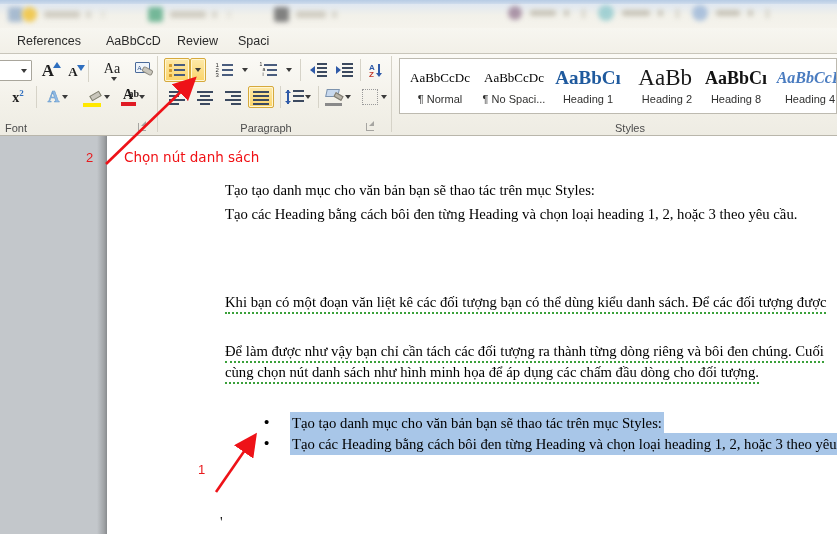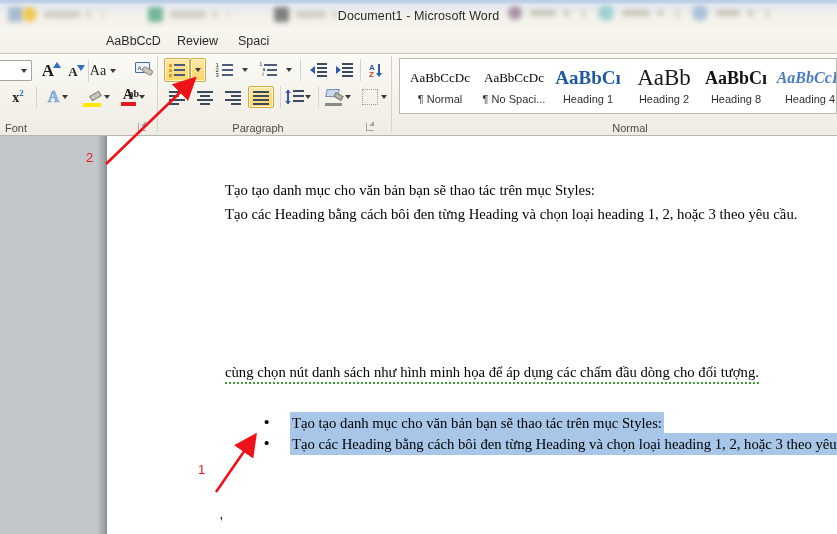--- a/index.html
+++ b/index.html
@@ -164,39 +164,39 @@
     <div class="ln" style="left:22px;width:36px;"></div>
     <div class="cv" style="left:64px;"></div>
     <div class="cv" style="left:80px;width:2px;"></div>
   </div>
   <div class="qat" style="left:274px;width:120px;">
     <div class="sq" style="left:0px;background:#6e6e6e;"></div>
     <div class="ln" style="left:22px;width:30px;"></div>
     <div class="cv" style="left:58px;"></div>
   </div>
 
-  <div id="doc-title">Document1  -  Microsoft Word</div>
 
   <div class="qatr" style="left:508px;width:326px;">
     <div style="position:absolute;left:0;top:2px;width:14px;height:14px;border-radius:50%;background:#9a7e96;"></div>
     <div style="position:absolute;left:22px;top:6px;width:26px;height:6px;background:#bdb8aa;border-radius:2px;"></div>
     <div style="position:absolute;left:56px;top:6px;width:5px;height:6px;background:#bdb8aa;"></div>
     <div style="position:absolute;left:74px;top:5px;width:3px;height:9px;background:#cbc7bb;"></div>
     <div style="position:absolute;left:90px;top:1px;width:16px;height:16px;border-radius:50%;background:#8fc9cd;"></div>
     <div style="position:absolute;left:114px;top:6px;width:28px;height:6px;background:#bdb8aa;border-radius:2px;"></div>
     <div style="position:absolute;left:150px;top:6px;width:5px;height:6px;background:#bdb8aa;"></div>
     <div style="position:absolute;left:168px;top:5px;width:3px;height:9px;background:#cbc7bb;"></div>
     <div style="position:absolute;left:184px;top:1px;width:16px;height:16px;border-radius:50%;background:#9bb6d8;"></div>
     <div style="position:absolute;left:208px;top:6px;width:24px;height:6px;background:#bdb8aa;border-radius:2px;"></div>
     <div style="position:absolute;left:240px;top:6px;width:5px;height:6px;background:#bdb8aa;"></div>
     <div style="position:absolute;left:258px;top:5px;width:3px;height:9px;background:#cbc7bb;"></div>
   </div>
 </div>
 
 <div id="tabrow">
+  <div class="tab" style="left:8px;"><span>References</span></div>
   <div class="tab" style="left:97px;"><span>AaBbCcD</span></div>
   <div class="tab" style="left:168px;"><span>Review</span></div>
   <div class="tab" style="left:229px;"><span>Spaci</span></div>
 </div>
 
 <div id="ribbon">
 
   <div>
     <div class="fontbox" style="left:-30px;top:6px;width:62px;height:21px;"></div>
     <div class="btn" style="left:17px;top:10px;width:14px;height:14px;">
@@ -205,21 +205,21 @@
 
     <div class="btn" style="left:36px;top:6px;width:24px;height:22px;">
       <span style="position:relative;font-family:'Liberation Serif',serif;font-weight:bold;font-size:17px;color:#1d1d1d;">A<i style="position:absolute;right:-7px;top:1px;width:0;height:0;border-left:4px solid transparent;border-right:4px solid transparent;border-bottom:6px solid #2f6fbf;"></i></span>
     </div>
     <div class="btn" style="left:62px;top:8px;width:22px;height:20px;">
       <span style="position:relative;font-family:'Liberation Serif',serif;font-weight:bold;font-size:13px;color:#1d1d1d;">A<i style="position:absolute;right:-7px;top:1px;width:0;height:0;border-left:4px solid transparent;border-right:4px solid transparent;border-top:6px solid #2f6fbf;"></i></span>
     </div>
 
     <div style="position:absolute;left:88px;top:6px;width:1px;height:22px;background:#d6d3c8;"></div>
 
-    <div class="btn" style="left:87px;top:6px;width:32px;height:22px;">
+    <div class="btn" style="left:96px;top:6px;width:32px;height:22px;flex-direction:column;">
       <span style="font-family:'Liberation Serif',serif;font-size:14px;color:#1d1d1d;">Aa</span>
       <span class="caret" style="margin-left:4px;"></span>
     </div>
     <div class="btn" style="left:131px;top:5px;width:26px;height:24px;">
       <span style="position:relative;display:inline-block;width:20px;height:18px;">
         <i style="position:absolute;left:1px;top:0;width:15px;height:11px;border:1.4px solid #4a6a9a;background:#eef4fb;border-radius:1px;"></i>
         <i style="position:absolute;left:3px;top:2px;font-style:normal;font-size:7px;color:#2a4e86;font-family:'Liberation Serif',serif;">A</i>
         <i style="position:absolute;left:8px;top:6px;width:11px;height:6px;background:#c9c6bc;transform:rotate(28deg);border:1px solid #8d8a80;border-radius:2px;"></i>
       </span>
     </div>
@@ -394,84 +394,87 @@
         <i style="position:absolute;left:9px;top:6px;width:9px;height:5px;background:#b9b5aa;border:1px solid #7f7c72;transform:rotate(30deg);"></i>
         <i style="position:absolute;left:0;bottom:0;width:17px;height:3px;background:#8a8a8a;"></i>
       </span>
       <span class="caret" style="margin-left:2px;"></span>
     </div>
     <div class="btn" style="left:360px;top:31px;width:28px;height:24px;">
       <span style="position:relative;display:inline-block;width:16px;height:16px;border:1.5px dotted #9a9a9a;"></span>
       <span class="caret" style="margin-left:3px;"></span>
     </div>
 
-    <div class="grp-label" style="left:212px;width:92px;">Paragraph</div>
+    <div class="grp-label" style="left:220px;width:92px;">Paragraph</div>
     <div class="dlg-launcher" style="left:365px;"></div>
   </div>
 
   <div class="grp-sep" style="left:391px;"></div>
 
   <div>
     <div id="styles-gallery" style="left:399px;top:4px;width:438px;height:56px;">
       <div class="style-item" style="left:3px;width:74px;">
         <div class="style-preview" style="font-family:'Liberation Serif',serif;font-size:13px;color:#000;">AaBbCcDc</div>
         <div class="style-name">¶ Normal</div>
       </div>
       <div class="style-item" style="left:77px;width:74px;">
         <div class="style-preview" style="font-family:'Liberation Serif',serif;font-size:13px;color:#000;">AaBbCcDc</div>
         <div class="style-name">¶ No Spaci...</div>
       </div>
       <div class="style-item" style="left:151px;width:74px;">
         <div class="style-preview" style="font-family:'Liberation Serif',serif;font-size:19px;font-weight:bold;color:#1f5a9e;">AaBbCı</div>
         <div class="style-name">Heading 1</div>
       </div>
-      <div class="style-item" style="left:227px;width:74px;">
+      <div class="style-item" style="left:218px;width:74px;text-align:right;">
         <div class="style-preview" style="font-family:'Liberation Serif',serif;font-size:23px;color:#1a1a1a;">AaBb</div>
         <div class="style-name">Heading 2</div>
       </div>
       <div class="style-item" style="left:299px;width:74px;">
         <div class="style-preview" style="font-family:'Liberation Serif',serif;font-size:18px;font-weight:bold;color:#121212;">AaBbCı</div>
         <div class="style-name">Heading 8</div>
       </div>
       <div class="style-item" style="left:373px;width:74px;">
         <div class="style-preview" style="font-family:'Liberation Serif',serif;font-size:16px;font-weight:bold;font-style:italic;color:#4a7cc0;">AaBbCcD</div>
         <div class="style-name">Heading 4</div>
       </div>
 
     </div>
-    <div class="grp-label" style="left:600px;width:60px;">Normal</div>
+    <div class="grp-label" style="left:600px;width:60px;">Styles</div>
   </div>
 </div>
 
 <div id="docarea">
   <div id="page-shadow"></div>
   <div id="page">
 
     <div class="doc-p" style="left:118px;top:44px;">Tạo tạo danh mục cho văn bản bạn sẽ thao tác trên mục Styles:</div>
     <div class="doc-p" style="left:118px;top:68px;">
       <span>Tạo các Heading bằng cách bôi đen từng Heading và chọn loại heading 1, 2, hoặc 3 theo yêu cầu.</span>
     </div>
 
 
-
+    <div class="doc-p spell" style="left:118px;top:156px;">Khi bạn có một đoạn văn liệt kê các đối tượng bạn có thể dùng kiểu danh sách. Để các đối tượng được</div>
+
+    <div class="doc-p spell" style="left:118px;top:205px;">Để làm được như vậy bạn chỉ cần tách các đối tượng ra thành từng dòng riêng và bôi đen chúng. Cuối</div>
     <div class="doc-p spell" style="left:118px;top:226px;">cùng chọn nút danh sách như hình minh họa để áp dụng các chấm đầu dòng cho đối tượng.</div>
 
 
     <div class="bullet" style="left:157px;top:276px;">•</div>
     <div class="doc-p hl" style="left:183px;top:276px;padding:1px 2px;">Tạo tạo danh mục cho văn bản bạn sẽ thao tác trên mục Styles:</div>
 
     <div class="bullet" style="left:157px;top:297px;">•</div>
     <div class="doc-p hl" style="left:183px;top:297px;padding:1px 2px;width:547px;">Tạo các Heading bằng cách bôi đen từng Heading và chọn loại heading 1, 2, hoặc 3 theo yêu cầu.</div>
 
     <div class="anno-num" style="left:91px;top:326px;">1</div>
 
     <div style="position:absolute;left:113px;top:378px;font-family:'Liberation Serif',serif;font-size:14.7px;color:#000;">'</div>
   </div>
 
   <div class="anno-num" style="left:86px;top:14px;">2</div>
+  <div class="anno-txt" style="left:124px;top:13px;">Chọn nút danh sách</div>
 </div>
 
 <svg class="arrowlayer" viewBox="0 0 837 534">
   <defs>
     <marker id="ah" markerWidth="9" markerHeight="9" refX="7" refY="4.5" orient="auto">
       <path d="M0,0 L9,4.5 L0,9 z" fill="#ee1218"></path>
     </marker>
   </defs>
   <line x1="106" y1="164" x2="193" y2="80" stroke="#ee1218" stroke-width="2.6" marker-end="url(#ah)"></line>
   <line x1="216" y1="492" x2="254" y2="437" stroke="#ee1218" stroke-width="2.6" marker-end="url(#ah)"></line>

